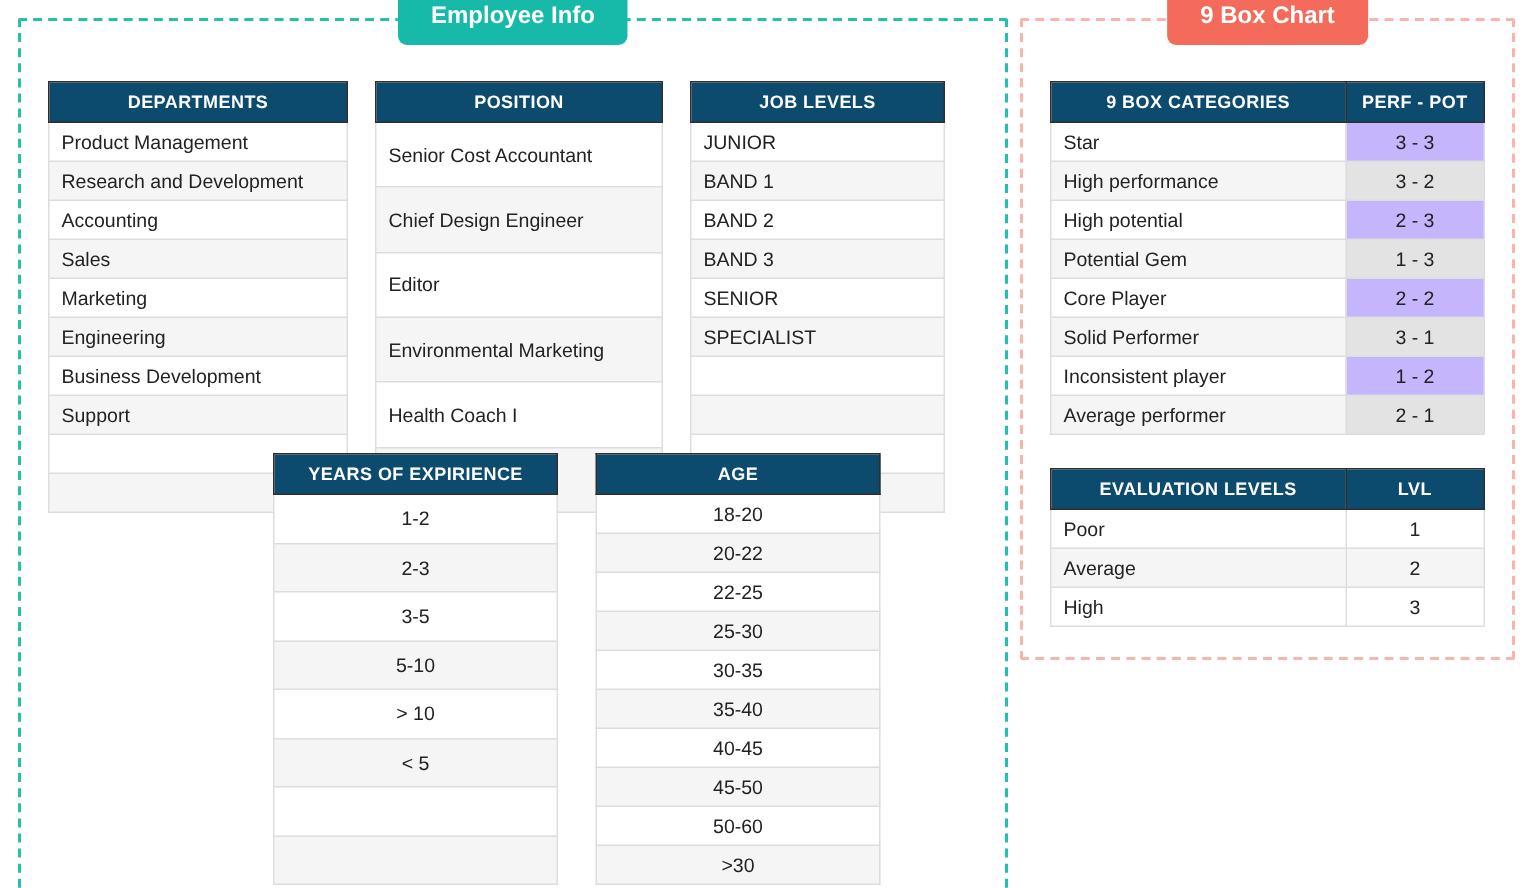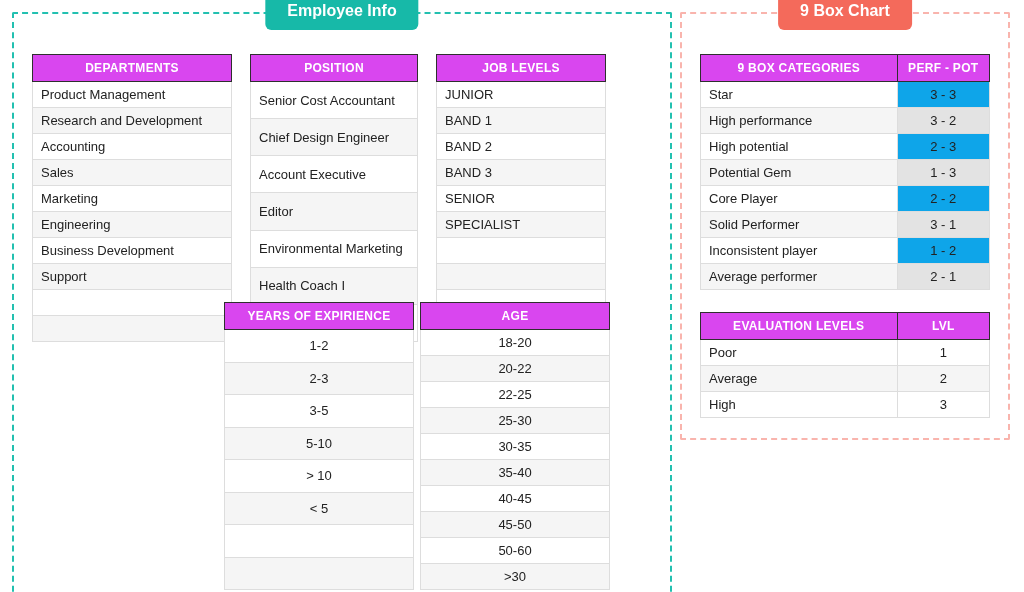--- a/index.html
+++ b/index.html
@@ -47,59 +47,58 @@
   .panel.left .panel-title { background: #17b9a8; }
   .panel.right .panel-title { background: #f46a5b; }
 
   .row1 {
     display: flex;
     gap: 18px;
     margin-bottom: 0;
   }
   .row2 {
     display: flex;
-    gap: 6px;
+    gap: 25px;
     margin-top: -40px;
     margin-left: 150px;
-    justify-content: center;
   }
 
   table.grid {
     border-collapse: collapse;
     background: #fff;
   }
   table.grid th {
-    background: #d946ef;
+    background: #0c4a6e;
     color: #fff;
     font-weight: bold;
     font-size: 12px;
     letter-spacing: 0.3px;
     padding: 6px 8px;
     text-align: center;
     border: 1px solid #2f2f2f;
   }
   table.grid td {
     border: 1px solid #ddd;
     padding: 5px 8px;
     font-size: 13px;
     height: 24px;
     background: #fff;
   }
   table.grid tr:nth-child(even) td { background: #f5f5f5; }
 
   .tbl-departments { width: 200px; }
-  .tbl-position    { width: 168px; }
+  .tbl-position    { width: 192px; }
   .tbl-joblevels   { width: 170px; }
   .tbl-years       { width: 190px; }
   .tbl-years td    { text-align: center; }
   .tbl-age         { width: 190px; }
   .tbl-age td      { text-align: center; }
 
   .tbl-9box { width: 100%; padding-left: 44px; }
-  .tbl-9box td:last-child { text-align: center; background:#0ea5e9; }
+  .tbl-9box td:last-child { text-align: center; background:#c4b5fd; }
   .tbl-9box tr:nth-child(even) td:last-child { background:#e3e3e3; }
 
   .tbl-eval { width: 100%; margin-top: 22px; }
   .tbl-eval td:last-child { text-align: center; }
 </style>
 </head>
 <body>
 
 <div class="page">
 
@@ -154,23 +153,20 @@
             </tr>
           </thead>
         <tbody>
             <tr>
               <td>Senior Cost Accountant</td>
             </tr>
             <tr>
               <td>Chief Design Engineer</td>
             </tr>
             <tr>
-              <td>Account Executive</td>
-            </tr>
-            <tr>
               <td>Editor</td>
             </tr>
             <tr>
               <td>Environmental Marketing</td>
             </tr>
             <tr>
               <td>Health Coach I</td>
             </tr>
             <tr>
               <td>Marketing Assistant</td>

